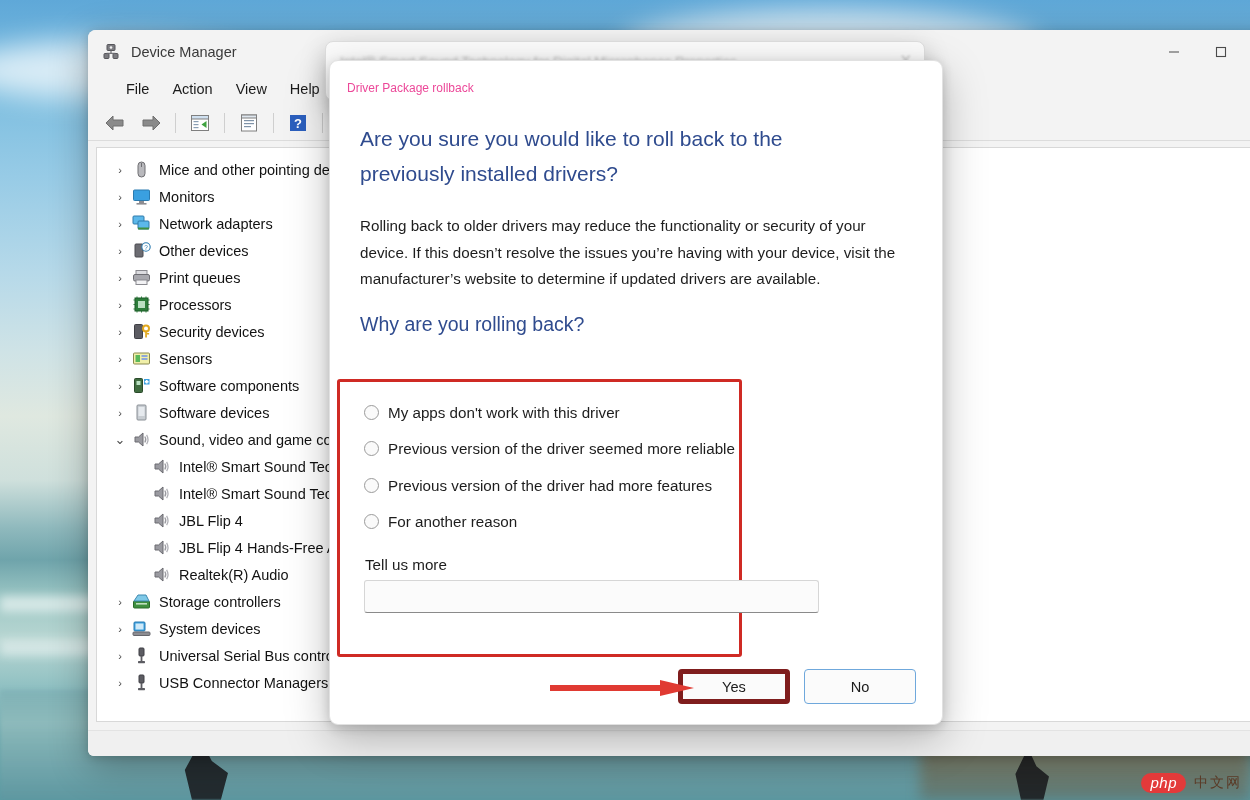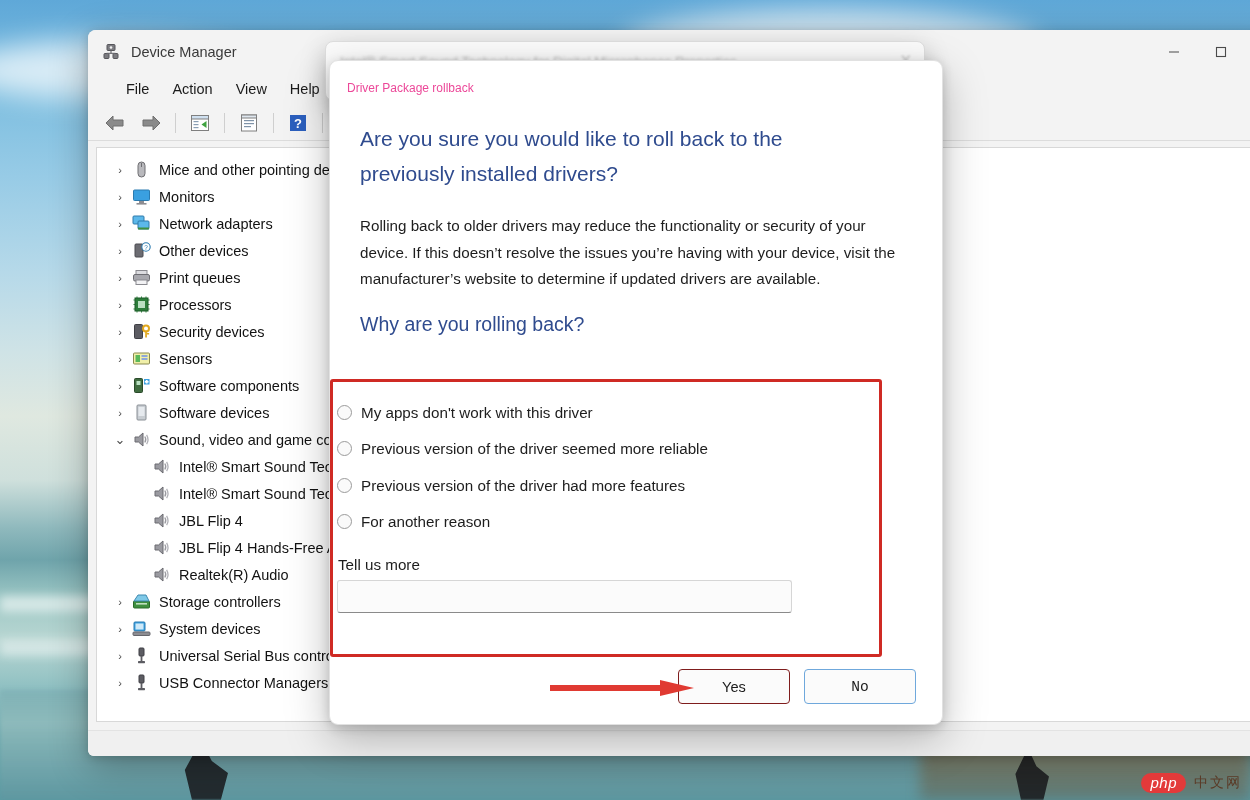--- a/index.html
+++ b/index.html
@@ -163,23 +163,23 @@
   }
   .rb-body {
     font-size: 15.2px; line-height: 26.5px; color: #1d1d1d;
     margin: 22px 0 0 14px; max-width: 545px;
   }
   .rb-subheading {
     font-size: 19.5px; color: #2f4b8e; margin: 20px 0 0 14px;
   }
 
   .rb-options {
-    position: absolute; left: 0; top: 318px; width: 552px; height: 278px;
+    position: absolute; left: 7px; top: 318px; width: 405px; height: 278px;
     border: 3px solid #cf2a24; border-radius: 3px;
-    padding: 12px 0 0 4px;
+    padding: 12px 0 0 24px;
   }
   .opt-row {
     display: flex; align-items: center; height: 36.5px;
     font-size: 15.2px; color: #1d1d1d;
   }
   .radio {
     width: 15px; height: 15px; flex: 0 0 15px; border-radius: 50%;
     border: 1.4px solid #9b9b9b; background: #fafafa; margin-right: 9px;
   }
   .radio.checked {
@@ -194,24 +194,24 @@
     background: #fbfbfb; border: 1px solid #d6d6d6;
     border-bottom: 1.6px solid #8a8a8a; border-radius: 3px;
   }
 
   .rb-buttons {
     position: absolute; left: 0; right: 26px; top: 608px;
     display: flex; justify-content: flex-end; gap: 14px;
   }
   .btn {
     width: 112px; height: 35px; font-size: 14.6px; color: #1b1b1b;
-    background: #fbfbfb; border: 1px solid #7f1d1d; border-radius: 4px;
+    background: #fbfbfb; border: 5px solid #7f1d1d; border-radius: 4px;
     display: flex; align-items: center; justify-content: center;
   }
-  .btn.primary { border: 1.6px solid #6fa8dc; font-family: Liberation Mono, monospace; }
+  .btn.primary { border: 1.6px solid #6fa8dc; }
 
   
   #annot-arrow {
     position: absolute; left: 548px; top: 679px; width: 148px; height: 18px;
   }
 
   
   #watermark {
     position: absolute; right: 8px; bottom: 7px;
     display: flex; align-items: center; gap: 8px;

